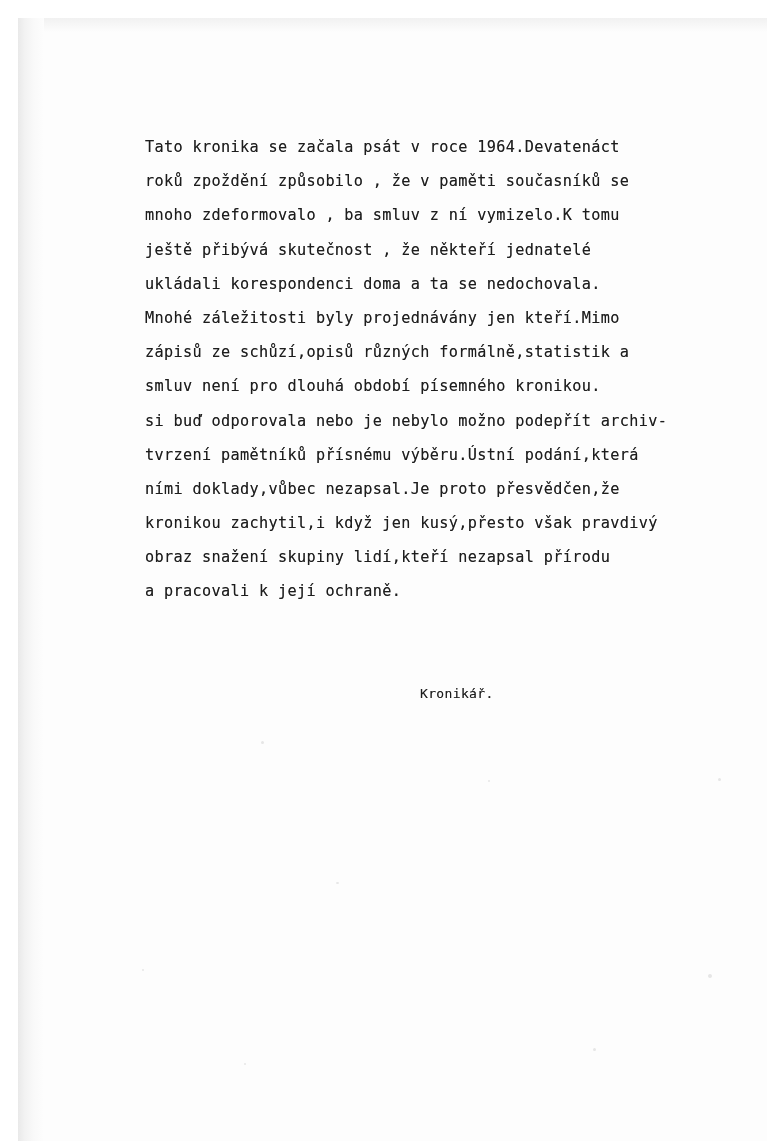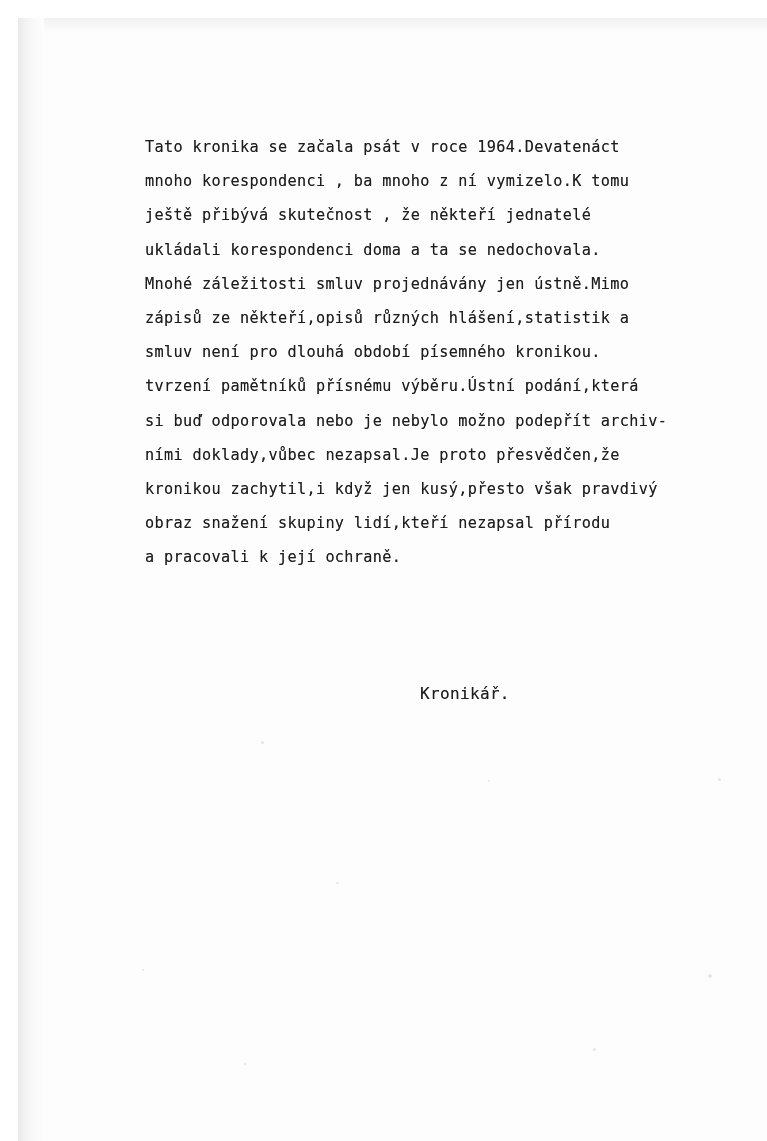--- a/index.html
+++ b/index.html
@@ -81,21 +81,21 @@
   }
 
   #signature-block {
     position: absolute;
     left: 402px;
     top: 659px;
   }
 
   .signature-line {
     font-family: "DejaVu Sans Mono", "Liberation Mono", monospace;
-    font-size: 16px;
+    font-size: 13px;
     line-height: 34.2px;
     letter-spacing: 0.35px;
     color: #1d1d1d;
     white-space: pre;
     text-shadow: 0 0 0.6px rgba(40,40,40,0.55);
   }
 
   .blank-area {
     position: absolute;
     left: 0;
@@ -108,28 +108,29 @@
 <body>
 
 <div id="page">
 
   <div class="scan-edge-top"></div>
   <div class="scan-edge-left"></div>
   <div class="scan-edge-right"></div>
 
   <div id="typed-body">
       <div class="typed-line">Tato kronika se začala psát v roce 1964.Devatenáct</div>
-      <div class="typed-line">mnoho korespondenci , ba mnoho z ní vymizelo.K tomu</div>
+      <div class="typed-line">roků zpoždění způsobilo , že v paměti současníků se</div>
+      <div class="typed-line">mnoho zdeformovalo , ba smluv z ní vymizelo.K tomu</div>
       <div class="typed-line">ještě přibývá skutečnost , že někteří jednatelé</div>
       <div class="typed-line">ukládali korespondenci doma a ta se nedochovala.</div>
-      <div class="typed-line">Mnohé záležitosti smluv projednávány jen ústně.Mimo</div>
-      <div class="typed-line">zápisů ze někteří,opisů různých hlášení,statistik a</div>
+      <div class="typed-line">Mnohé záležitosti byly projednávány jen kteří.Mimo</div>
+      <div class="typed-line">zápisů ze schůzí,opisů různých formálně,statistik a</div>
       <div class="typed-line">smluv není pro dlouhá období písemného kronikou.</div>
+      <div class="typed-line">si buď odporovala nebo je nebylo možno podepřít archiv-</div>
       <div class="typed-line">tvrzení pamětníků přísnému výběru.Ústní podání,která</div>
-      <div class="typed-line">si buď odporovala nebo je nebylo možno podepřít archiv-</div>
       <div class="typed-line">ními doklady,vůbec nezapsal.Je proto přesvědčen,že</div>
       <div class="typed-line">kronikou zachytil,i když jen kusý,přesto však pravdivý</div>
       <div class="typed-line">obraz snažení skupiny lidí,kteří nezapsal přírodu</div>
       <div class="typed-line">a pracovali k její ochraně.</div>
     </div>
 
   <div id="signature-block">
     <div class="signature-line">Kronikář.</div>
   </div>
 

